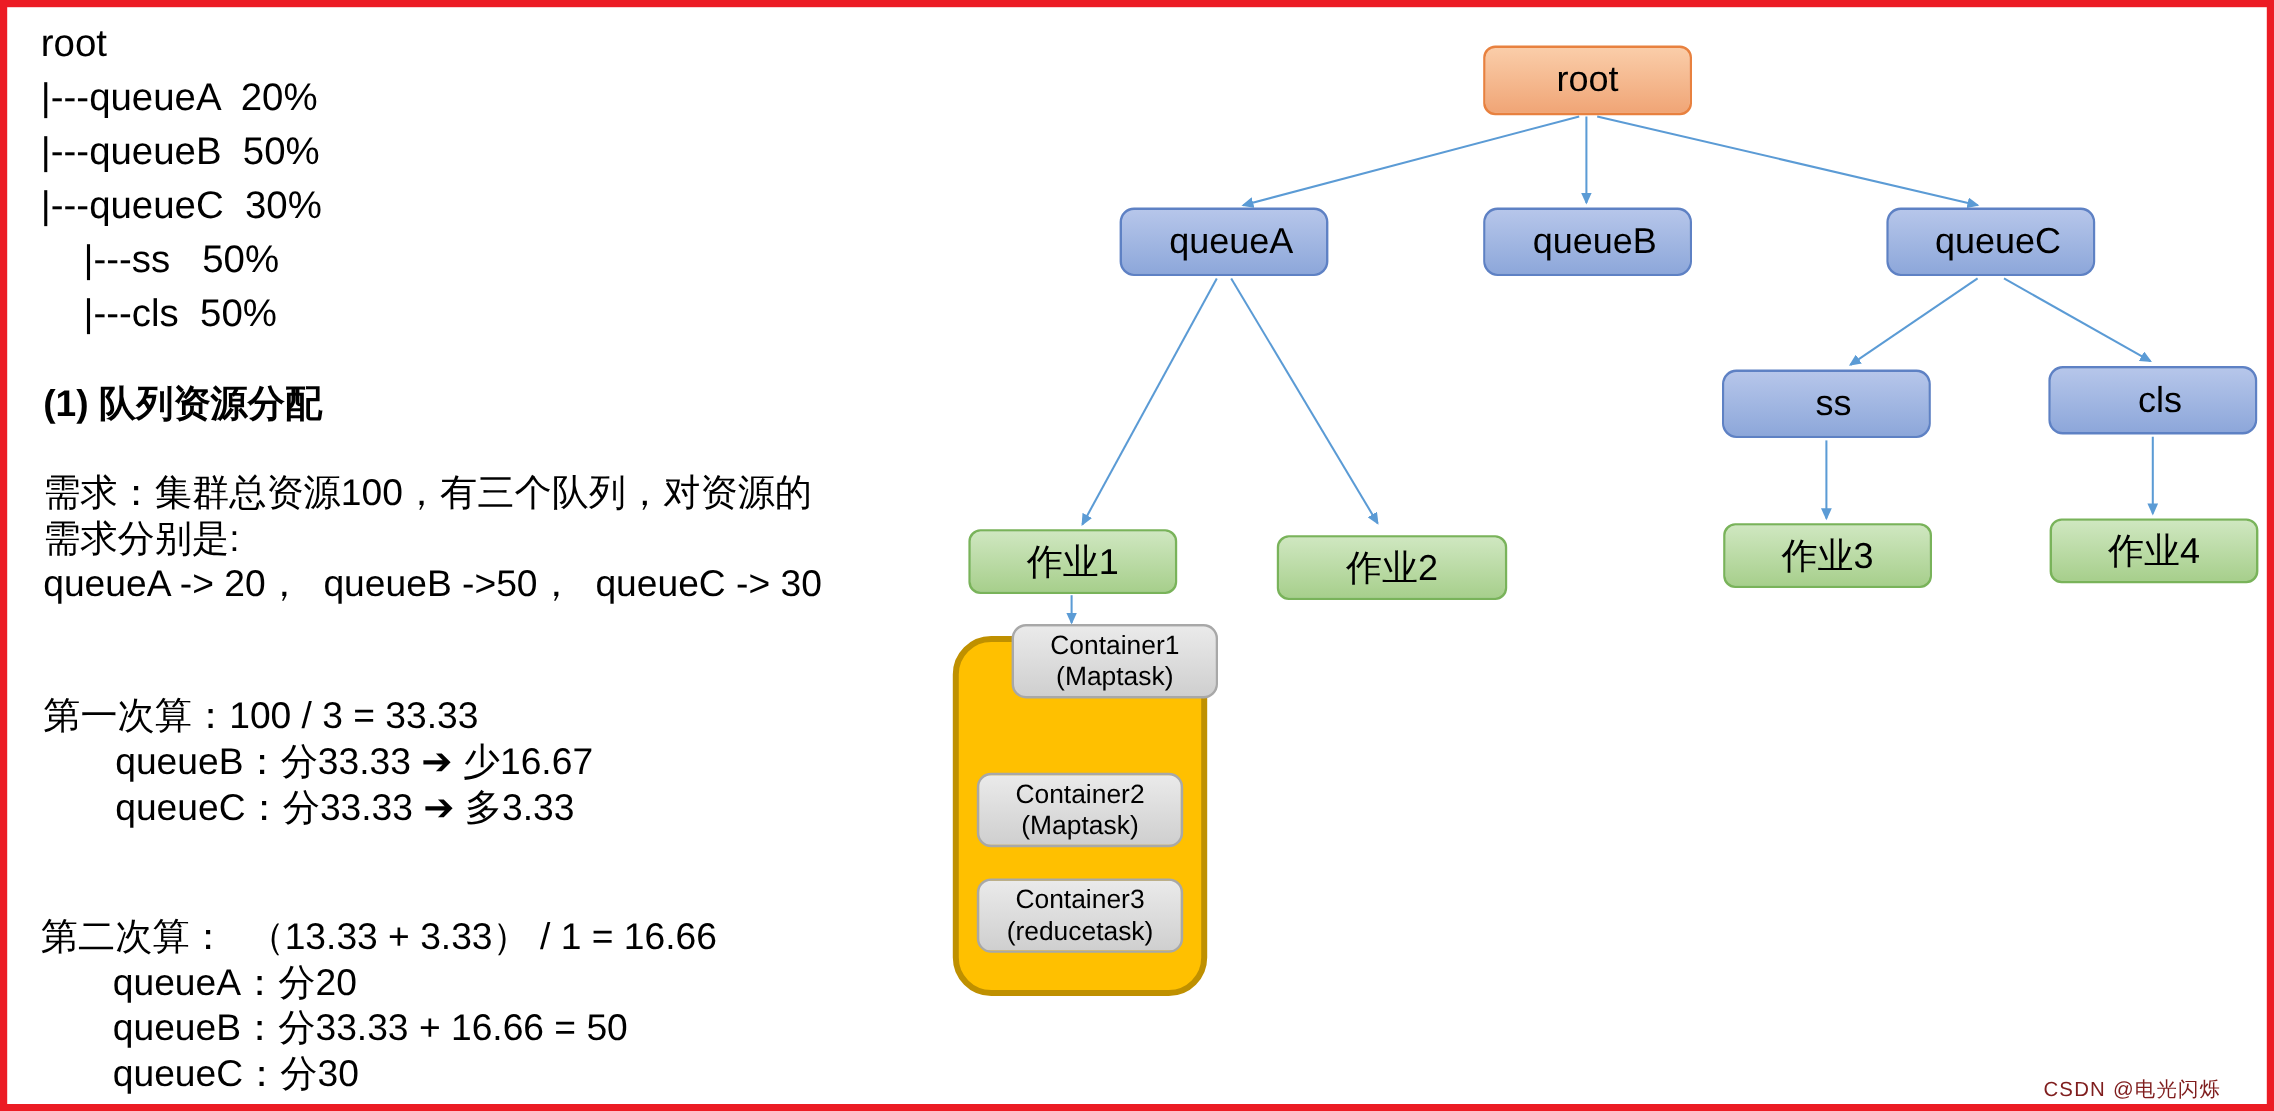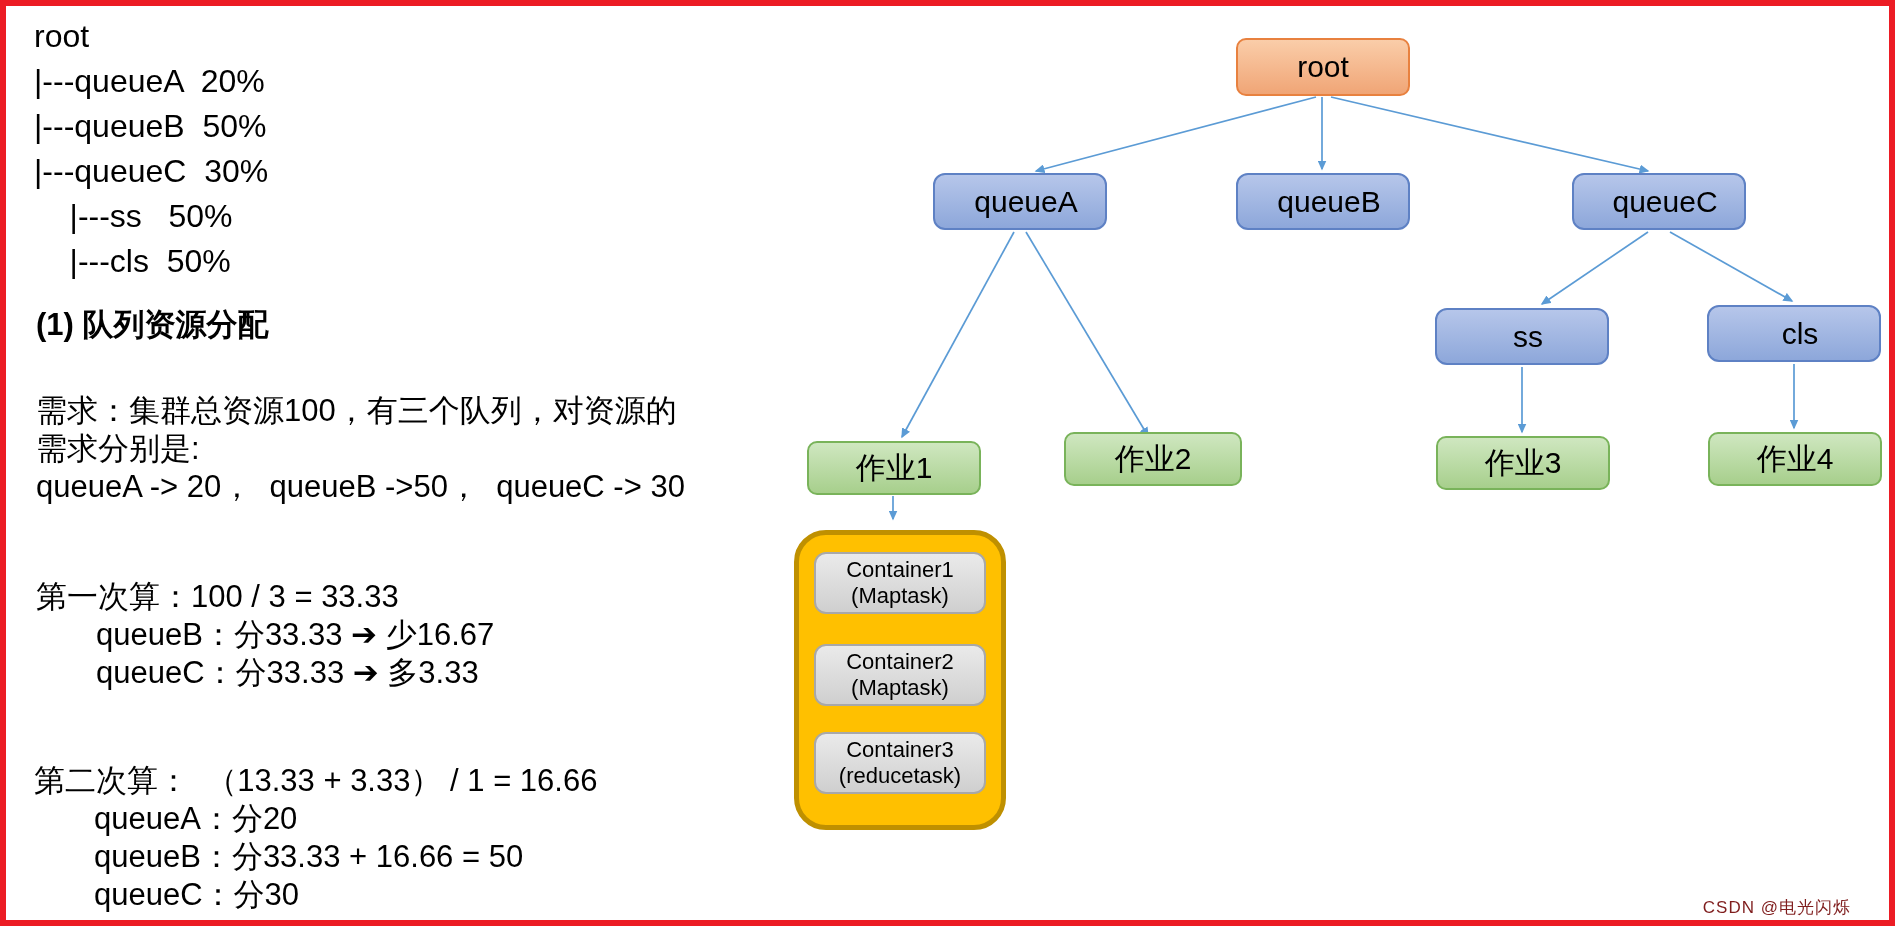--- a/index.html
+++ b/index.html
@@ -4,21 +4,21 @@
 <style>
   html,body { margin:0; padding:0; background:#888; }
   .screen {
     position:relative; width:1895px; height:926px; box-sizing:border-box;
     background:#ffffff; border:6px solid #EC1C24; overflow:hidden;
     font-family:"Liberation Sans", sans-serif; color:#000;
   }
   .pre { white-space:pre; }
   
   .tree-text { position:absolute; left:28px; top:8px; font-size:32px; line-height:45px; }
-  .heading   { position:absolute; left:30px; top:298px; font-size:31px; font-weight:bold; }
+  .heading   { position:absolute; left:30px; top:310px; font-size:31px; font-weight:bold; }
   .req       { position:absolute; left:30px; top:386px; font-size:31px; line-height:38px; }
   .calc1     { position:absolute; left:30px; top:572px; font-size:31px; line-height:38px; }
   .calc2     { position:absolute; left:28px; top:756px; font-size:31px; line-height:38px; }
   .calc-line { padding-left:60px; }
   
   .node {
     position:absolute; display:flex; align-items:center; justify-content:center;
     font-size:30px; border-radius:10px; border:2px solid; box-sizing:border-box;
   }
   .n-root  { background:linear-gradient(180deg,#FACDA9,#F0A576); border-color:#E8813F; }
@@ -95,26 +95,26 @@
     </g>
   </svg>
 
   <div class="node n-root" style="left:1230px; top:32px;  width:174px; height:58px;">root</div>
   <div class="node n-queue" style="left:927px;  top:167px; width:174px; height:57px;">queueA</div>
   <div class="node n-queue" style="left:1230px; top:167px; width:174px; height:57px;">queueB</div>
   <div class="node n-queue" style="left:1566px; top:167px; width:174px; height:57px;">queueC</div>
   <div class="node n-queue" style="left:1429px; top:302px; width:174px; height:57px;">ss</div>
   <div class="node n-queue" style="left:1701px; top:299px; width:174px; height:57px;">cls</div>
   <div class="node n-job" style="left:801px;  top:435px; width:174px; height:54px;">作业1</div>
-  <div class="node n-job" style="left:1058px; top:426px; width:178px; height:54px;">作业2</div>
+  <div class="node n-job" style="left:1058px; top:440px; width:192px; height:54px;">作业2</div>
   <div class="node n-job" style="left:1430px; top:430px; width:174px; height:54px;">作业3</div>
   <div class="node n-job" style="left:1702px; top:426px; width:174px; height:54px;">作业4</div>
 
   <div class="big-container"></div>
-  <div class="gray-box" style="top:546px;">
+  <div class="gray-box" style="top:514px;margin-left:29px;">
     <div>Container1</div>
     <div>(Maptask)</div>
   </div>
   <div class="gray-box" style="top:638px;">
     <div>Container2</div>
     <div>(Maptask)</div>
   </div>
   <div class="gray-box" style="top:726px;">
     <div>Container3</div>
     <div>(reducetask)</div>

